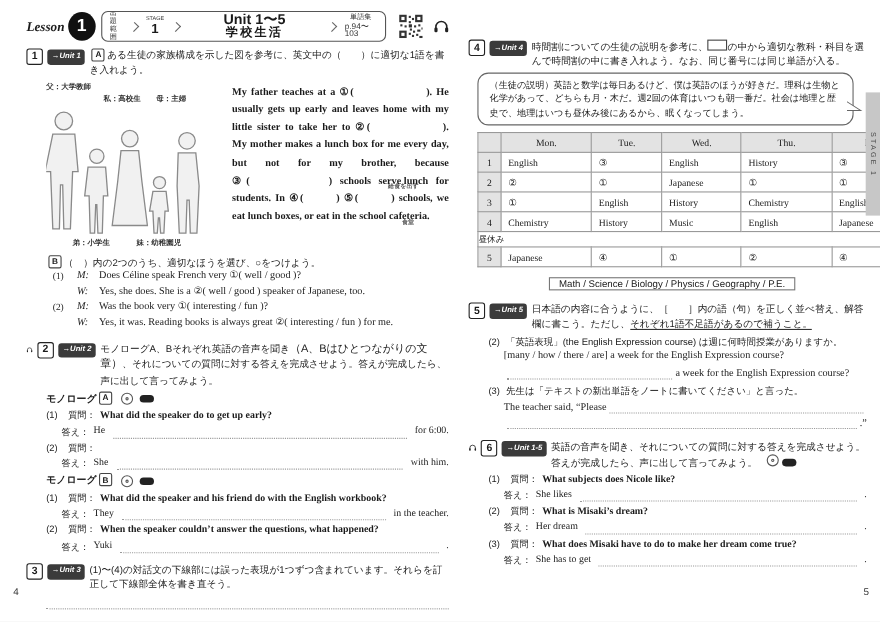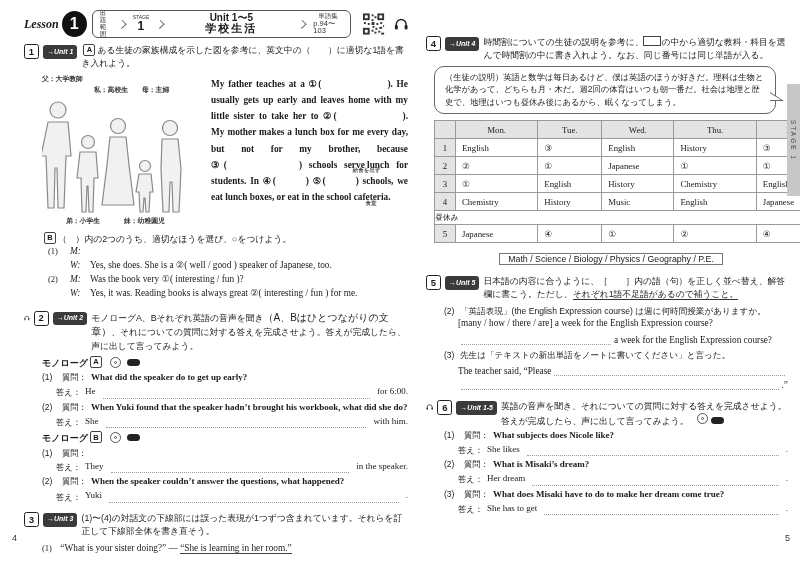--- a/index.html
+++ b/index.html
@@ -12,21 +12,21 @@
   
   .hdr{display:flex;align-items:center;gap:5px;margin-bottom:6px;}
   .lesson-word{font-family:"Liberation Serif","DejaVu Serif",serif;font-style:italic;font-weight:bold;font-size:12px;}
   .lesson-circle{width:26px;height:26px;border-radius:50%;background:#111;color:#fff;display:flex;align-items:center;justify-content:center;
     font-size:16px;font-weight:bold;margin-left:-2px;}
   .banner{display:flex;align-items:stretch;border:1.5px solid #555;border-radius:6px;height:26px;overflow:hidden;background:#fff;}
   .bseg{display:flex;flex-direction:column;align-items:center;justify-content:center;padding:0 7px;line-height:1.05;}
   .chev{align-self:center;width:6px;height:6px;border-top:1.5px solid #666;border-right:1.5px solid #666;transform:rotate(45deg);margin:0 1px;}
   .tiny{font-size:6.5px;color:#333;}
   .stage-num{font-size:12px;font-weight:bold;}
-  .unit-range{font-size:10px;font-weight:bold;}
+  .unit-range{font-size:13px;font-weight:bold;}
   .unit-title{font-size:11px;font-weight:bold;letter-spacing:2px;}
   .qr{margin-left:6px;}
   .hp{margin-left:4px;}
 
   
   .sec{margin-bottom:7px;}
   .sec-head{display:flex;align-items:flex-start;gap:4px;font-size:9px;line-height:1.45;}
   .sec-num{flex:0 0 auto;width:13px;height:13px;border:1.3px solid #222;border-radius:2.5px;display:flex;align-items:center;justify-content:center;
     font-weight:bold;font-size:9.5px;background:#fff;margin-top:0px;}
   .badge{flex:0 0 auto;background:#3b3b3b;color:#fff;font-size:7px;font-weight:bold;font-style:italic;
@@ -198,20 +198,21 @@
             </g>
           </svg>
         </div>
         <div class="para en">My father teaches at a <span class="blank">①(<span class="gap" style="width: 66px;"></span>)</span>.  He usually gets up early and leaves home with my little sister to take her to <span class="blank">②(<span class="gap" style="width: 66px;"></span>)</span>.  My mother makes a lunch box for me every day, but not for my brother, because <span class="blank">③(<span class="gap" style="width: 72px;"></span>)</span> schools <span class="rb">serve lunch<span class="rt">給食を出す</span></span> for students.  In <span class="blank">④(<span class="gap" style="width: 30px;"></span>)</span> <span class="blank">⑤(<span class="gap" style="width: 30px;"></span>)</span> schools, we eat lunch boxes, or eat in the school <span class="rb">cafeteria<span class="rt">食堂</span></span>.</div>
       </div>
       <div class="s1b">
         <div class="inst"><span class="box-letter">B</span><span>（　）内の2つのうち、適切なほうを選び、○をつけよう。</span></div>
         <div class="s1b-line en">
           <span class="qno">(1)</span>
           <span class="spk">M:</span>
+          <span>Does Céline speak French very ①( well / good )?</span>
         </div>
         <div class="s1b-line en">
           <span class="qno"></span>
           <span class="spk">W:</span>
           <span>Yes, she does.  She is a ②( well / good ) speaker of Japanese, too.</span>
         </div>
         <div class="s1b-line en">
           <span class="qno">(2)</span>
           <span class="spk">M:</span>
           <span>Was the book very ①( interesting / fun )?</span>
@@ -249,71 +250,65 @@
           </div>
         <div class="a-line">
             <span class="a-lab">答え：</span>
             <span class="en">He</span>
             <span class="dots"></span>
             <span class="tail en">for 6:00.</span>
           </div>
         <div class="q-line">
             <span class="qno">(2)</span>
             <span class="q-lab">質問：</span>
-            <span class="q-text en">When Yuki found that the speaker hadn’t brought his workbook, what did she do?</span>
           </div>
         <div class="a-line">
             <span class="a-lab">答え：</span>
             <span class="en">She</span>
             <span class="dots"></span>
             <span class="tail en">with him.</span>
           </div>
       </div>
 
       <div class="mono-label">
         <span><span>モノローグ</span><span class="box-letter">B</span></span>
         <span class="cd"></span>
           <span class="track"></span>
       </div>
       <div class="qa">
         <div class="q-line">
             <span class="qno">(1)</span>
             <span class="q-lab">質問：</span>
+            <span class="q-text en">What did the speaker and his friend do with the English workbook?</span>
           </div>
         <div class="a-line">
             <span class="a-lab">答え：</span>
             <span class="en">They</span>
             <span class="dots"></span>
-            <span class="tail en">in the speaker.</span>
+            <span class="tail en">in the teacher.</span>
           </div>
         <div class="q-line">
             <span class="qno">(2)</span>
             <span class="q-lab">質問：</span>
             <span class="q-text en">When the speaker couldn’t answer the questions, what happened?</span>
           </div>
         <div class="a-line">
             <span class="a-lab">答え：</span>
             <span class="en">Yuki</span>
             <span class="dots"></span>
             <span class="tail en">.</span>
           </div>
       </div>
     </div>
 
     <div class="sec" style="margin-top:9px;">
       <div class="sec-head">
         <span class="sec-num">3</span>
         <span class="badge">→Unit 3</span>
         <span class="inst">(1)〜(4)の対話文の下線部には誤った表現が1つずつ含まれています。それらを訂正して下線部全体を書き直そう。</span>
-      </div>
-      <div class="s3-item en">
-        <span class="s3-no">(1)</span>
-        <span>“What is your sister doing?”</span>
-        <span>—</span>
-        <span class="ul">“She is learning in her room.”</span>
       </div>
       <div class="wline"></div>
 
     </div>
   </div>
 
   <div class="page-right">
 
     <div class="sec">
       <div class="sec-head">

